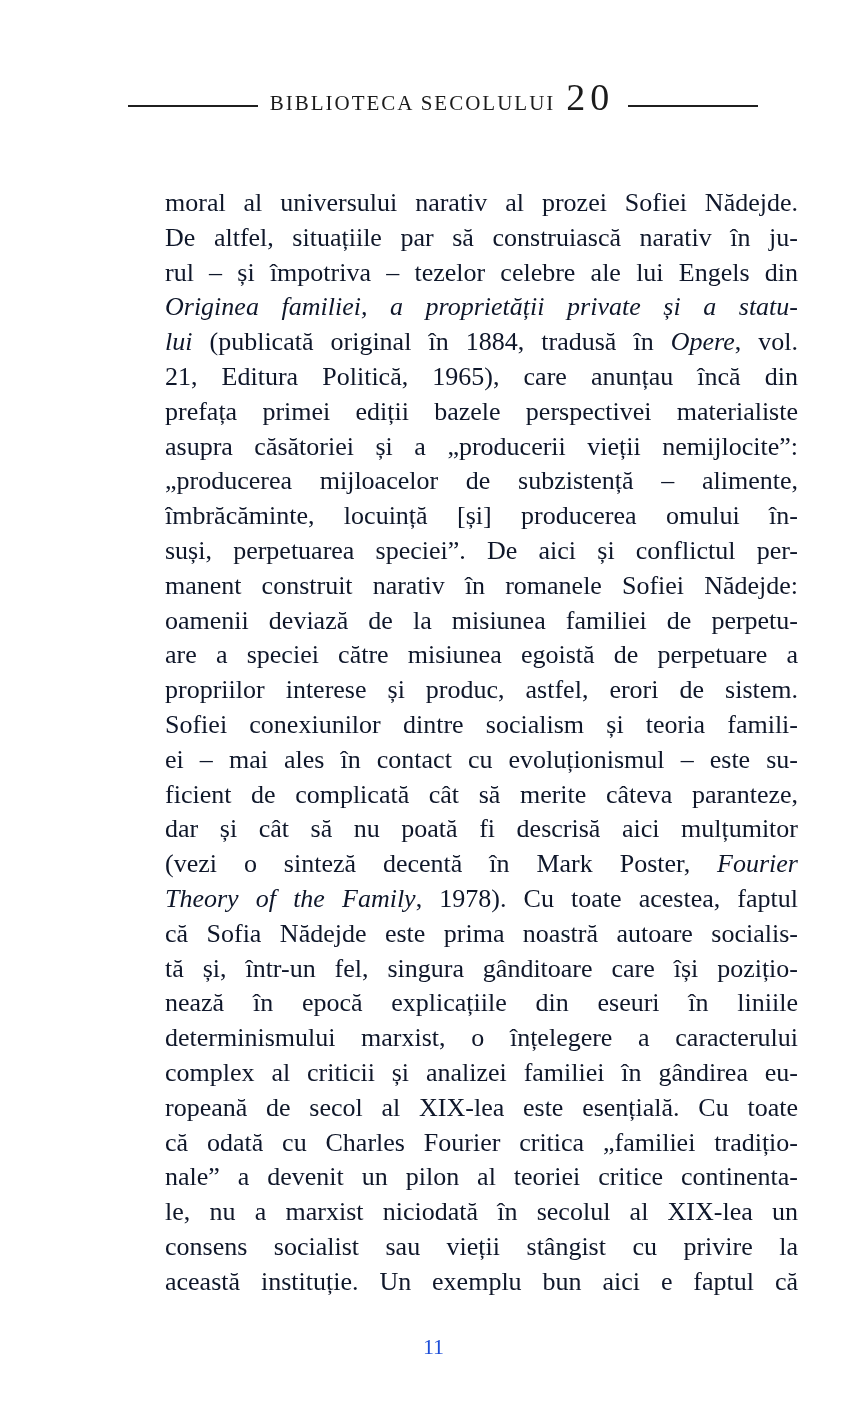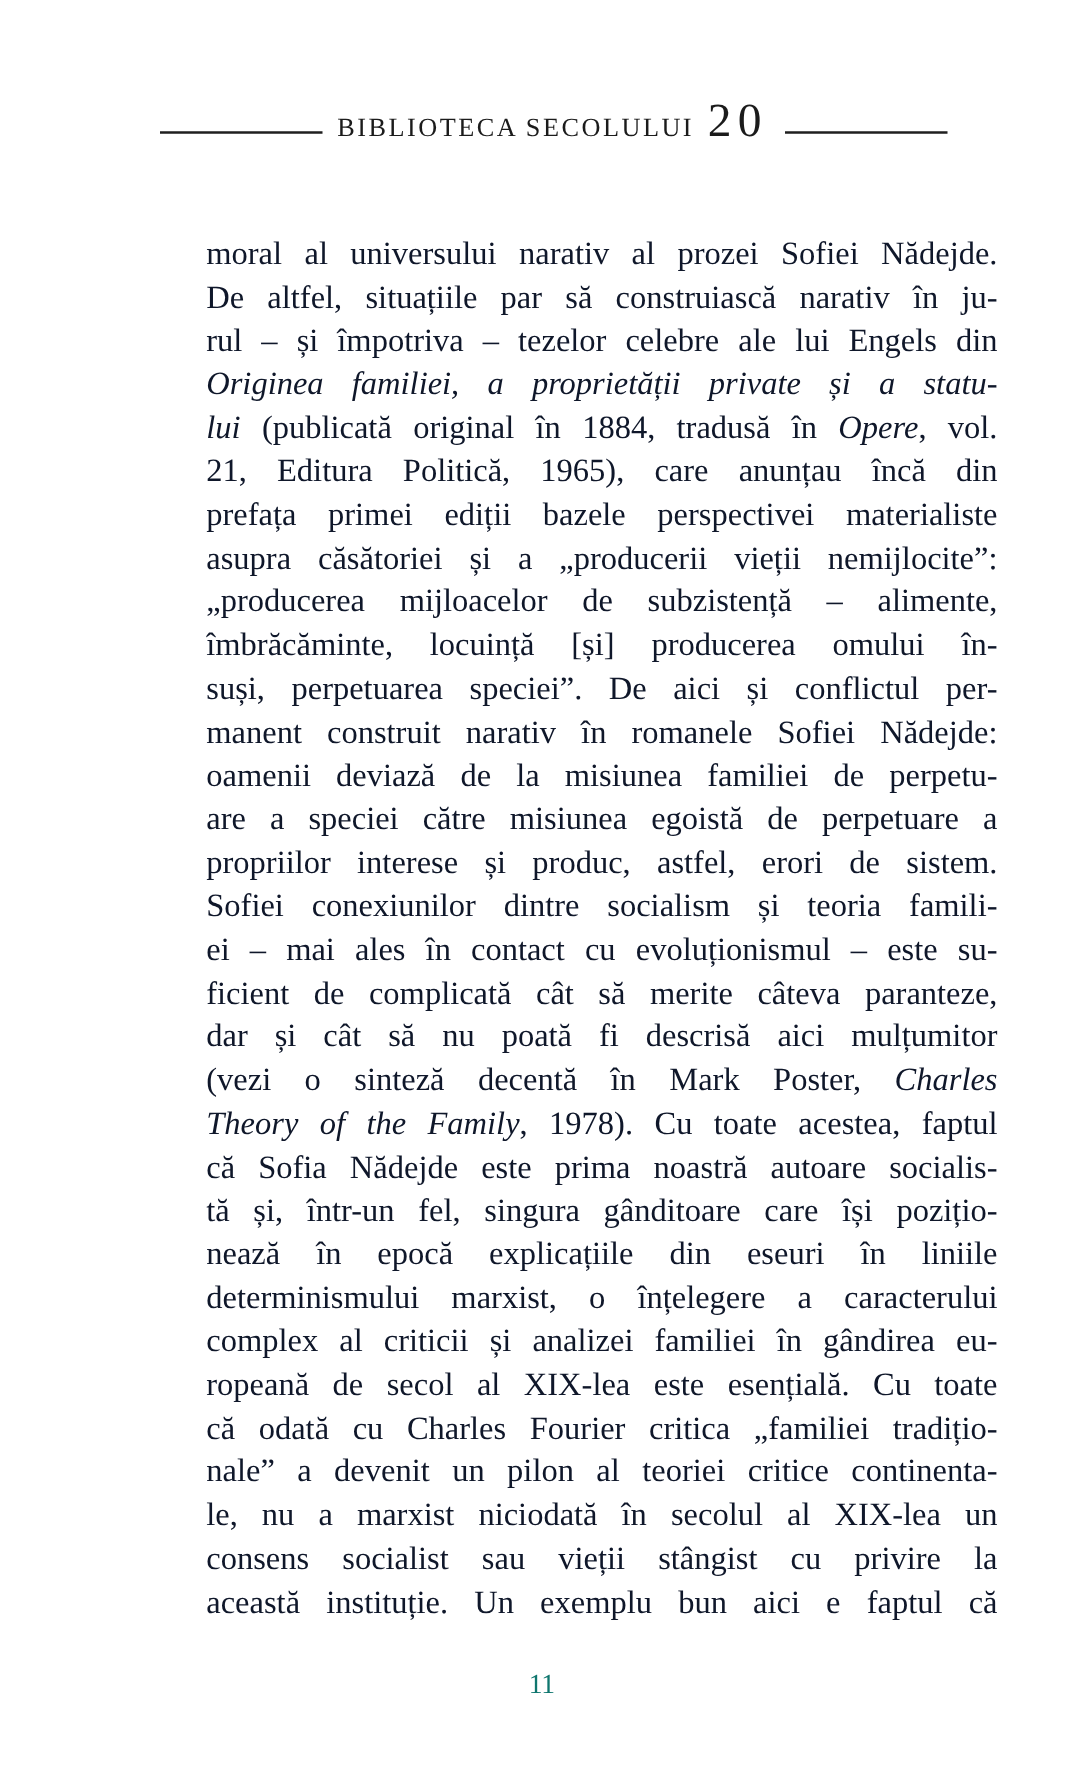--- a/index.html
+++ b/index.html
@@ -73,21 +73,21 @@
     font-style: italic;
   }
   
   .footer {
     position: absolute;
     top: 1334px;
     left: 0;
     width: 100%;
     text-align: center;
     font-size: 22px;
-    color: #0f766e;
+    color: #1d4ed8;
   }
 </style>
 </head>
 <body>
 
 <div class="page">
 
   <div class="header">
     <div class="rule rule-left"></div>
     <div class="header-text">
@@ -110,21 +110,21 @@
       <div class="line"><span>îmbrăcăminte, locuință [și] producerea omului în-</span></div>
       <div class="line"><span>suși, perpetuarea speciei”. De aici și conflictul per-</span></div>
       <div class="line"><span>manent construit narativ în romanele Sofiei Nădejde:</span></div>
       <div class="line"><span>oamenii deviază de la misiunea familiei de perpetu-</span></div>
       <div class="line"><span>are a speciei către misiunea egoistă de perpetuare a</span></div>
       <div class="line"><span>propriilor interese și produc, astfel, erori de sistem.</span></div>
       <div class="line"><span>Sofiei conexiunilor dintre socialism și teoria famili-</span></div>
       <div class="line"><span>ei – mai ales în contact cu evoluționismul – este su-</span></div>
       <div class="line"><span>ficient de complicată cât să merite câteva paranteze,</span></div>
       <div class="line"><span>dar și cât să nu poată fi descrisă aici mulțumitor</span></div>
-      <div class="line"><span>(vezi o sinteză decentă în Mark Poster, </span><span class="it">Charles</span></div>
+      <div class="line"><span>(vezi o sinteză decentă în Mark Poster, </span><span class="it">Fourier</span></div>
       <div class="line"><span class="it">Theory of the Family</span><span>, 1978). Cu toate acestea, faptul</span></div>
       <div class="line"><span>că Sofia Nădejde este prima noastră autoare socialis-</span></div>
       <div class="line"><span>tă și, într-un fel, singura gânditoare care își pozițio-</span></div>
       <div class="line"><span>nează în epocă explicațiile din eseuri în liniile</span></div>
       <div class="line"><span>determinismului marxist, o înțelegere a caracterului</span></div>
       <div class="line"><span>complex al criticii și analizei familiei în gândirea eu-</span></div>
       <div class="line"><span>ropeană de secol al XIX-lea este esențială. Cu toate</span></div>
       <div class="line"><span>că odată cu Charles Fourier critica „familiei tradițio-</span></div>
       <div class="line"><span>nale” a devenit un pilon al teoriei critice continenta-</span></div>
       <div class="line"><span>le, nu a marxist niciodată în secolul al XIX-lea un</span></div>

